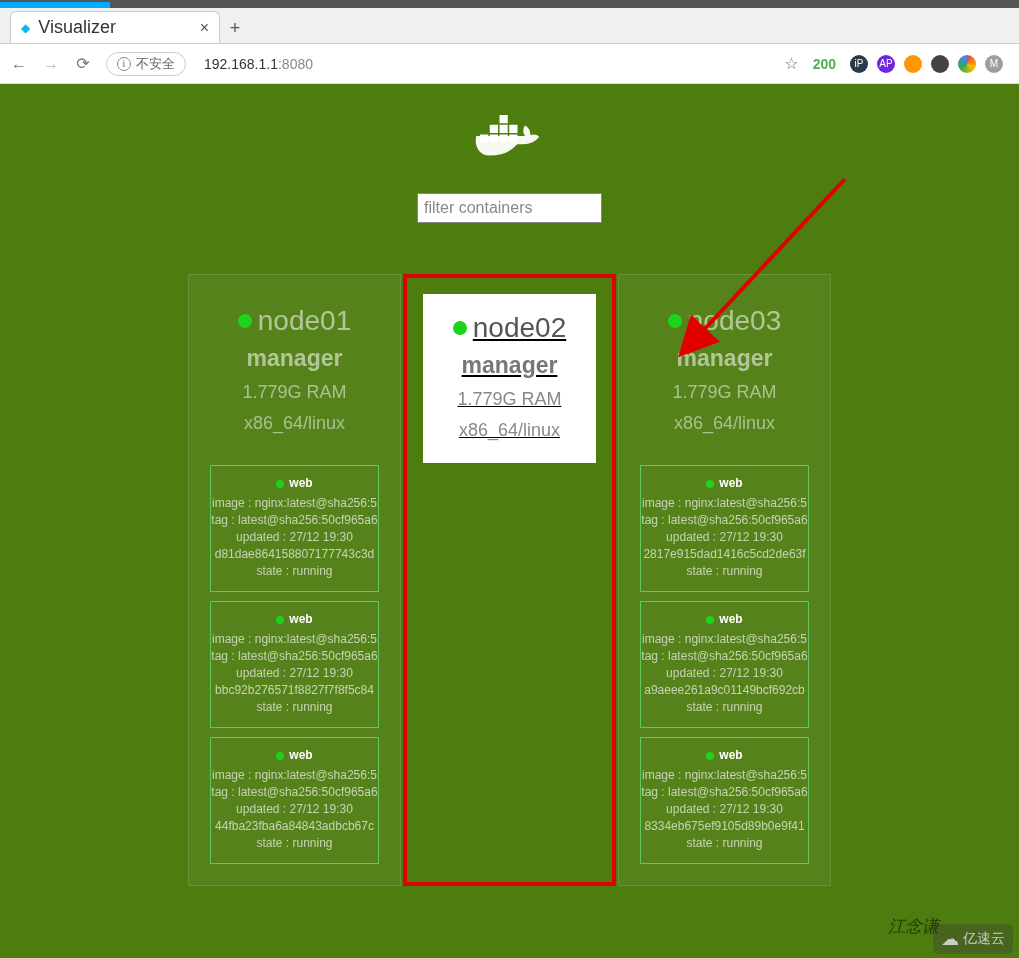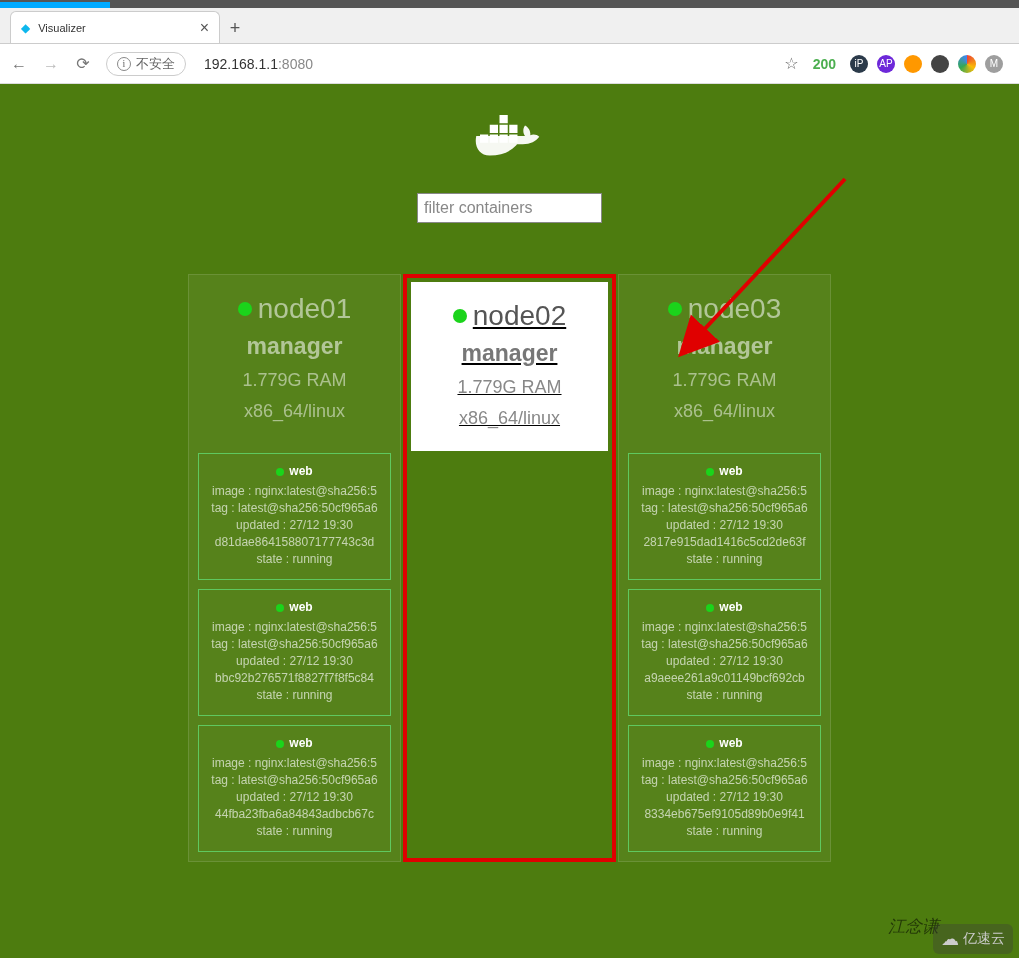--- a/index.html
+++ b/index.html
@@ -17,21 +17,21 @@
   height: 36px; background: #f0f0f0; border-bottom: 1px solid #ccc;
   display: flex; align-items: flex-end;
 }
 .tab {
   background: #fff; border: 1px solid #ccc; border-bottom: none;
   border-radius: 6px 6px 0 0; height: 32px;
   display: flex; align-items: center; padding: 0 10px;
   margin-left: 10px; gap: 8px; min-width: 210px;
 }
 .tab .favicon { color: #0db7ed; font-size: 12px; }
-.tab .title { font-size: 11px; color: #333; flex: 1; }
+.tab .title { font-size: 18px; color: #333; flex: 1; }
 .tab .close { font-size: 16px; color: #555; }
 .new-tab { width: 30px; text-align: center; font-size: 18px; color: #555; padding-bottom: 4px; }
 
 .addr-bar {
   height: 40px; background: #fff; border-bottom: 1px solid #ddd;
   display: flex; align-items: center; padding: 0 10px; gap: 14px;
 }
 .nav-ico { color: #777; font-size: 16px; width: 18px; text-align: center; }
 .nav-ico.dis { color: #bbb; }
 .secure {
@@ -60,21 +60,21 @@
   padding: 2px 6px; color: #333; background: #fff;
 }
 .filter::placeholder { color: #888; }
 
 .nodes {
   display: flex; justify-content: center; gap: 0; margin-top: 51px;
 }
 .node-col {
   width: 213px; background: rgba(255,255,255,0.05);
   border: 1px solid rgba(255,255,255,0.12);
-  padding: 0; margin: 0 1px;
+  padding: 12px; margin: 0 1px;
 }
 .node-head { text-align: center; padding: 18px 8px 22px; }
 .node-title {
   font-size: 28px; color: rgba(255,255,255,0.55); font-weight: 400;
   display: flex; align-items: center; justify-content: center; gap: 6px;
 }
 .node-title .dot { width: 14px; height: 14px; background: #1bd41b; border-radius: 50%; display: inline-block; }
 .node-role { font-size: 23px; color: rgba(255,255,255,0.55); font-weight: 600; margin-top: 8px; }
 .node-ram, .node-arch { font-size: 18px; color: rgba(255,255,255,0.5); margin-top: 10px; }
 

